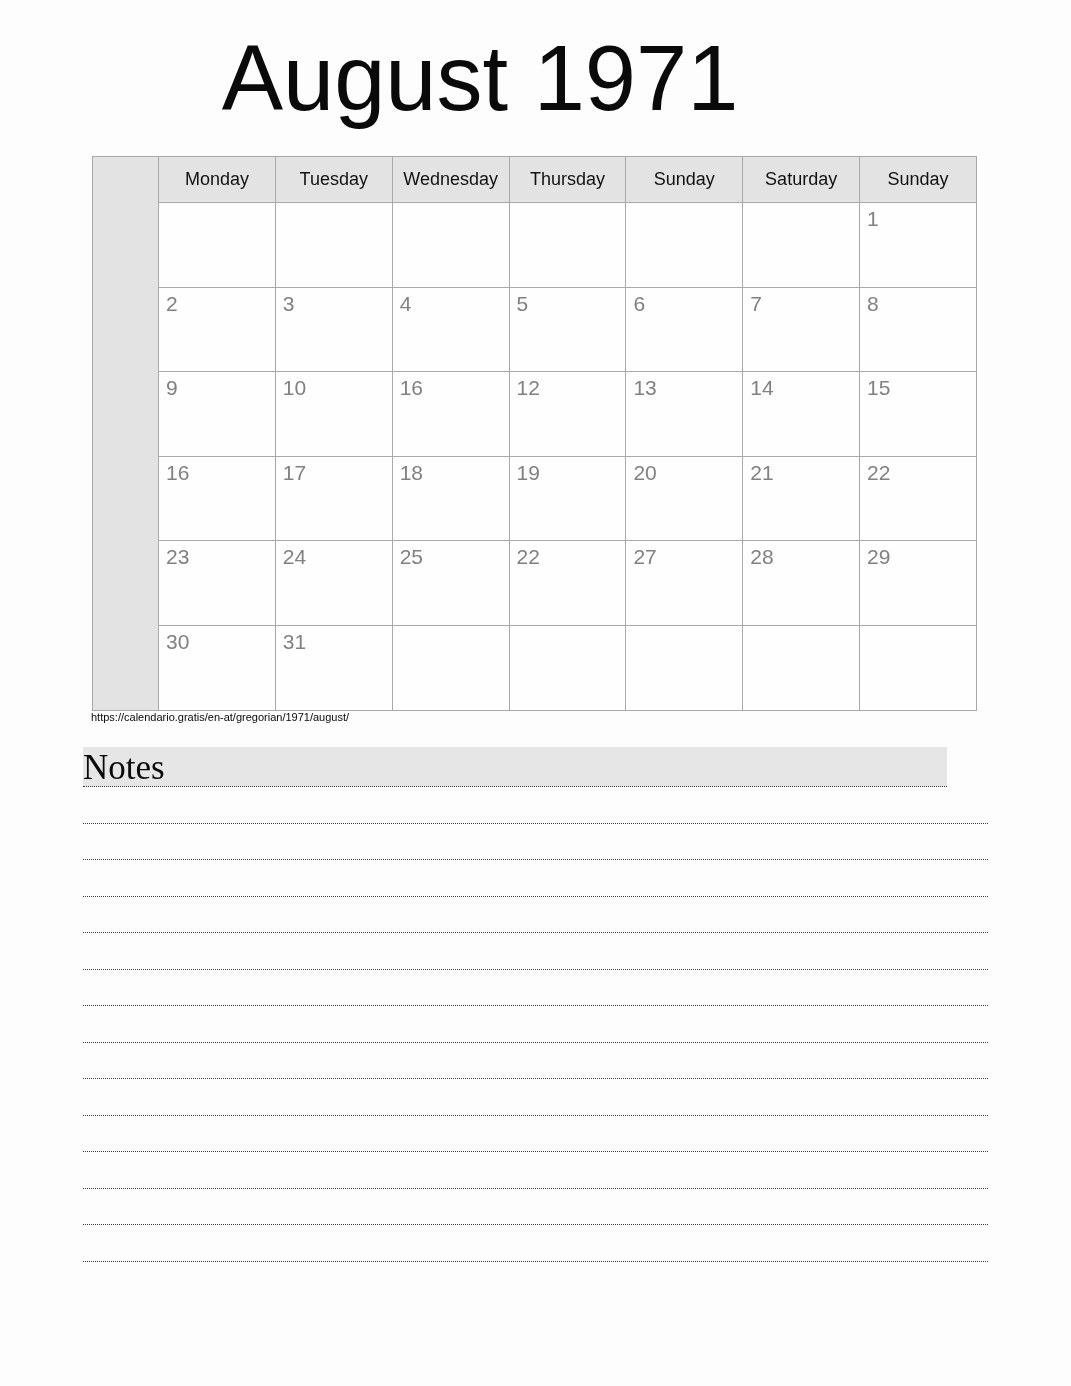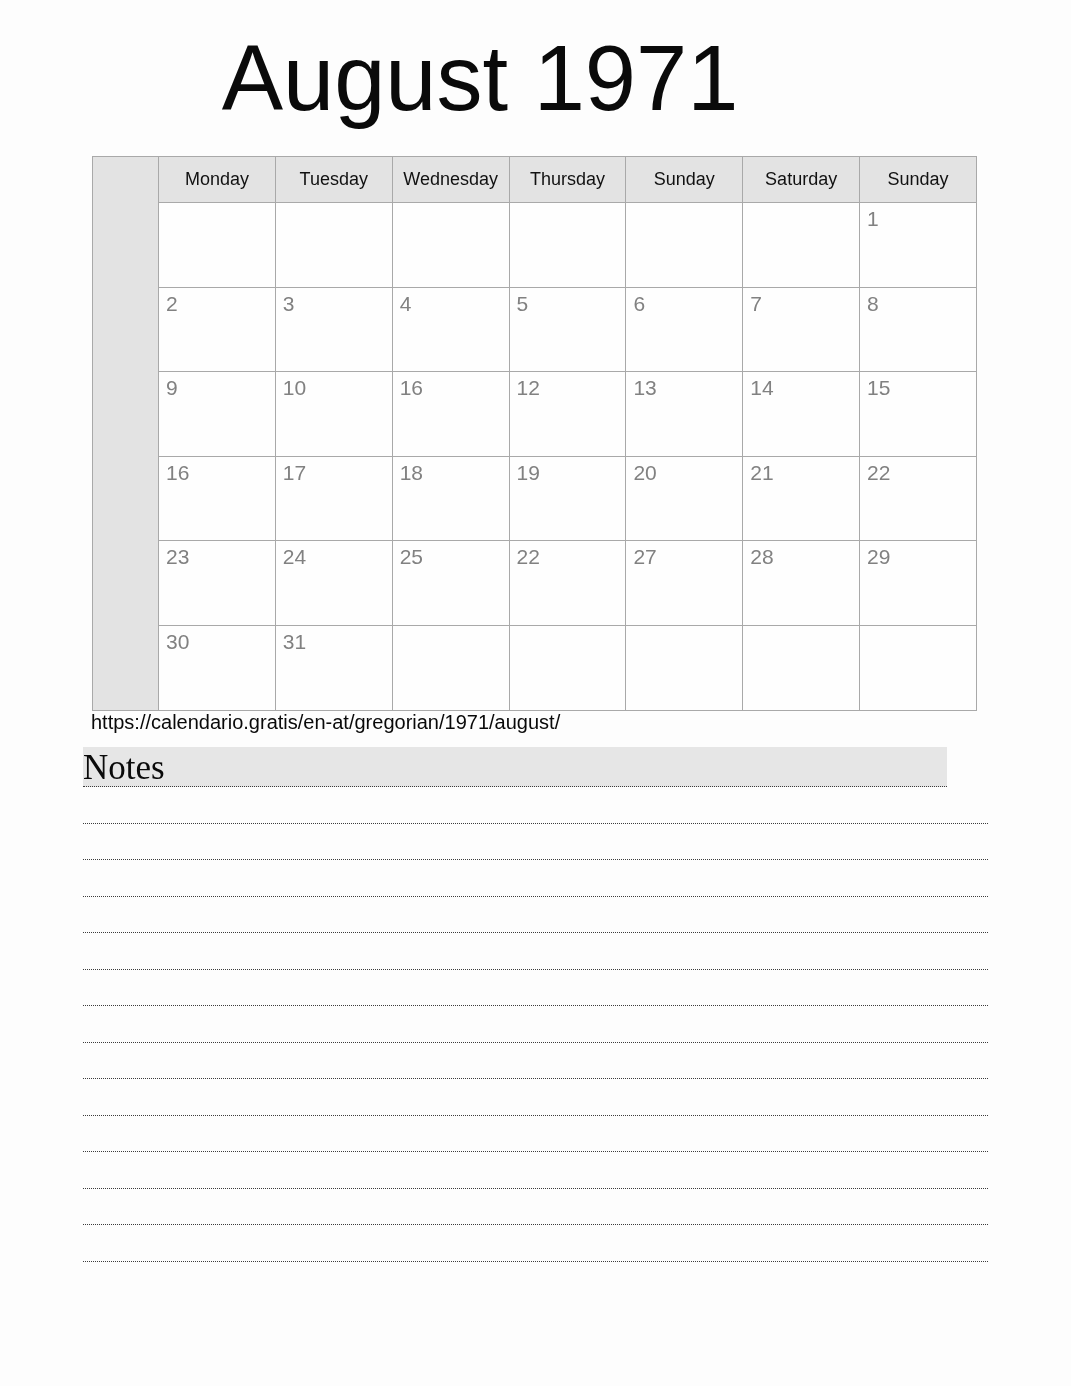--- a/index.html
+++ b/index.html
@@ -55,21 +55,21 @@
   table.calendar .day-num{
     display:block;
     padding:3px 0 0 6px;
     font-size:21px;
     line-height:1.1;
     color:var(--day-number,#818181);
   }
   .source-url{
     position:absolute;
     left:91px;top:711px;
-    font-size:20px;
+    font-size:11px;
     color:#090909;
     text-align:center;
   }
   .notes-header{
     position:absolute;
     left:83px;top:747px;
     width:864px;height:39px;
     background:var(--notes-bg,#e6e6e6);
     border-bottom:1px dotted #3c3c3c;
     text-align:left;

